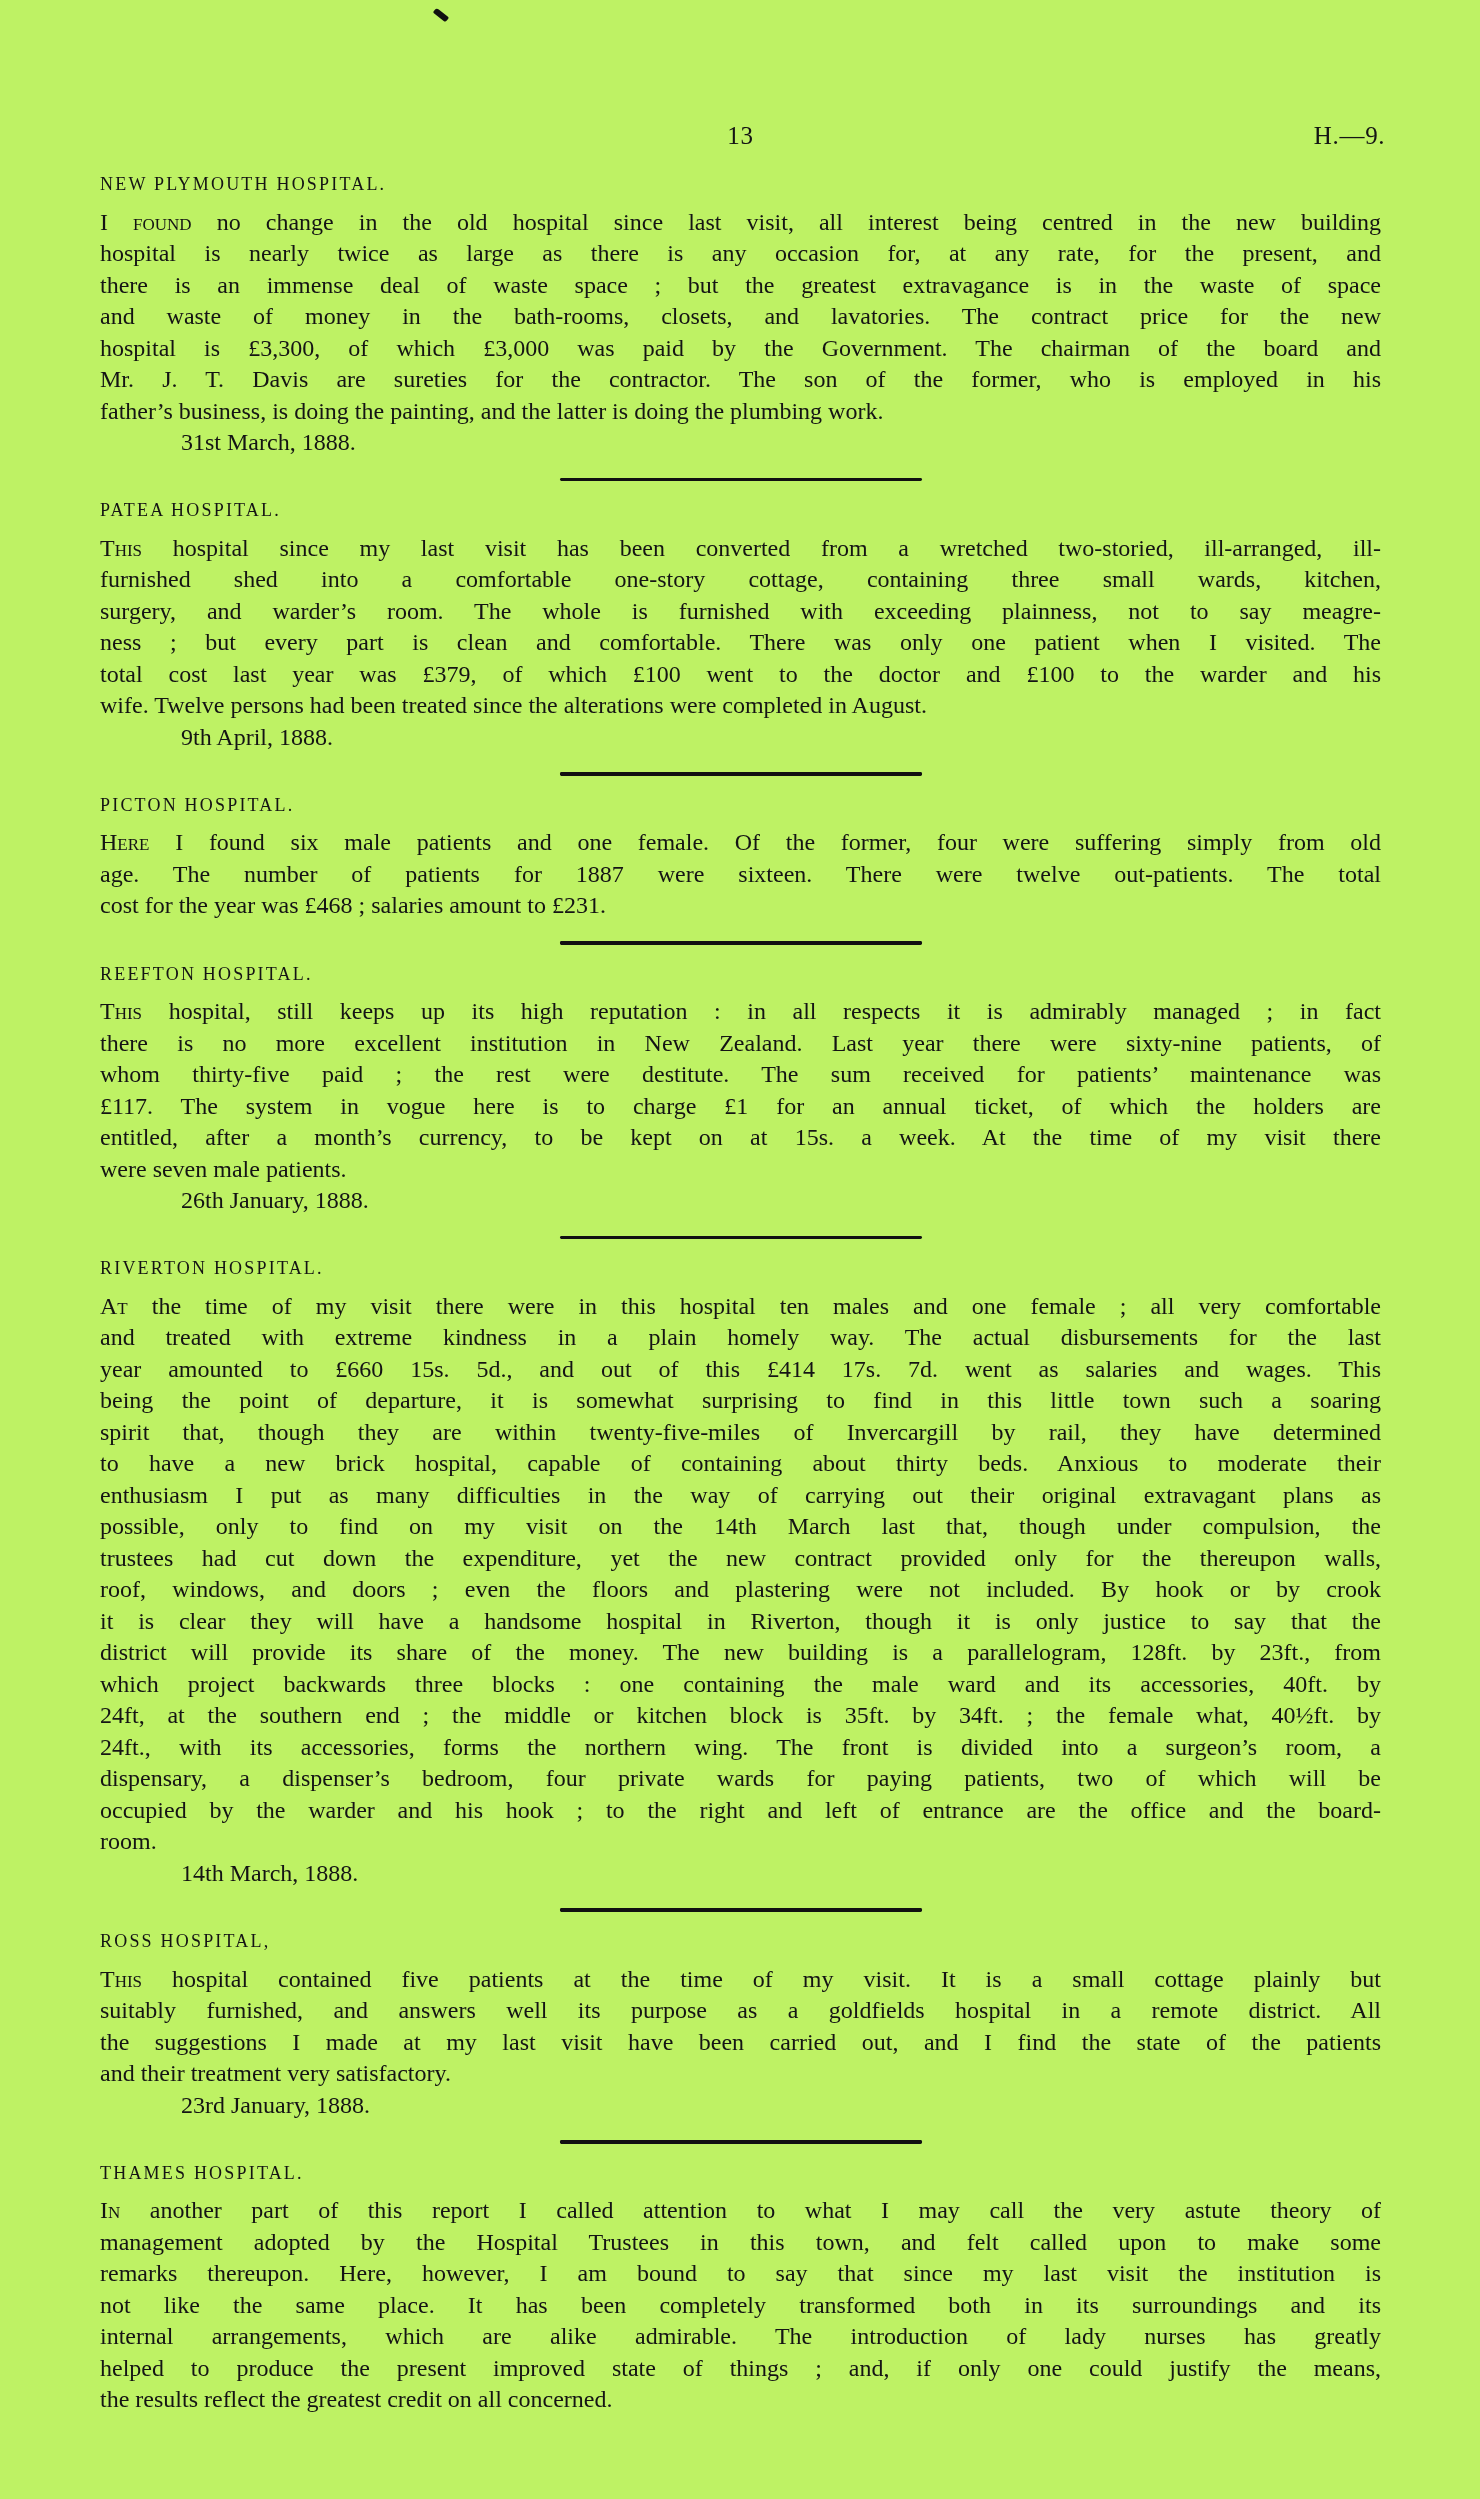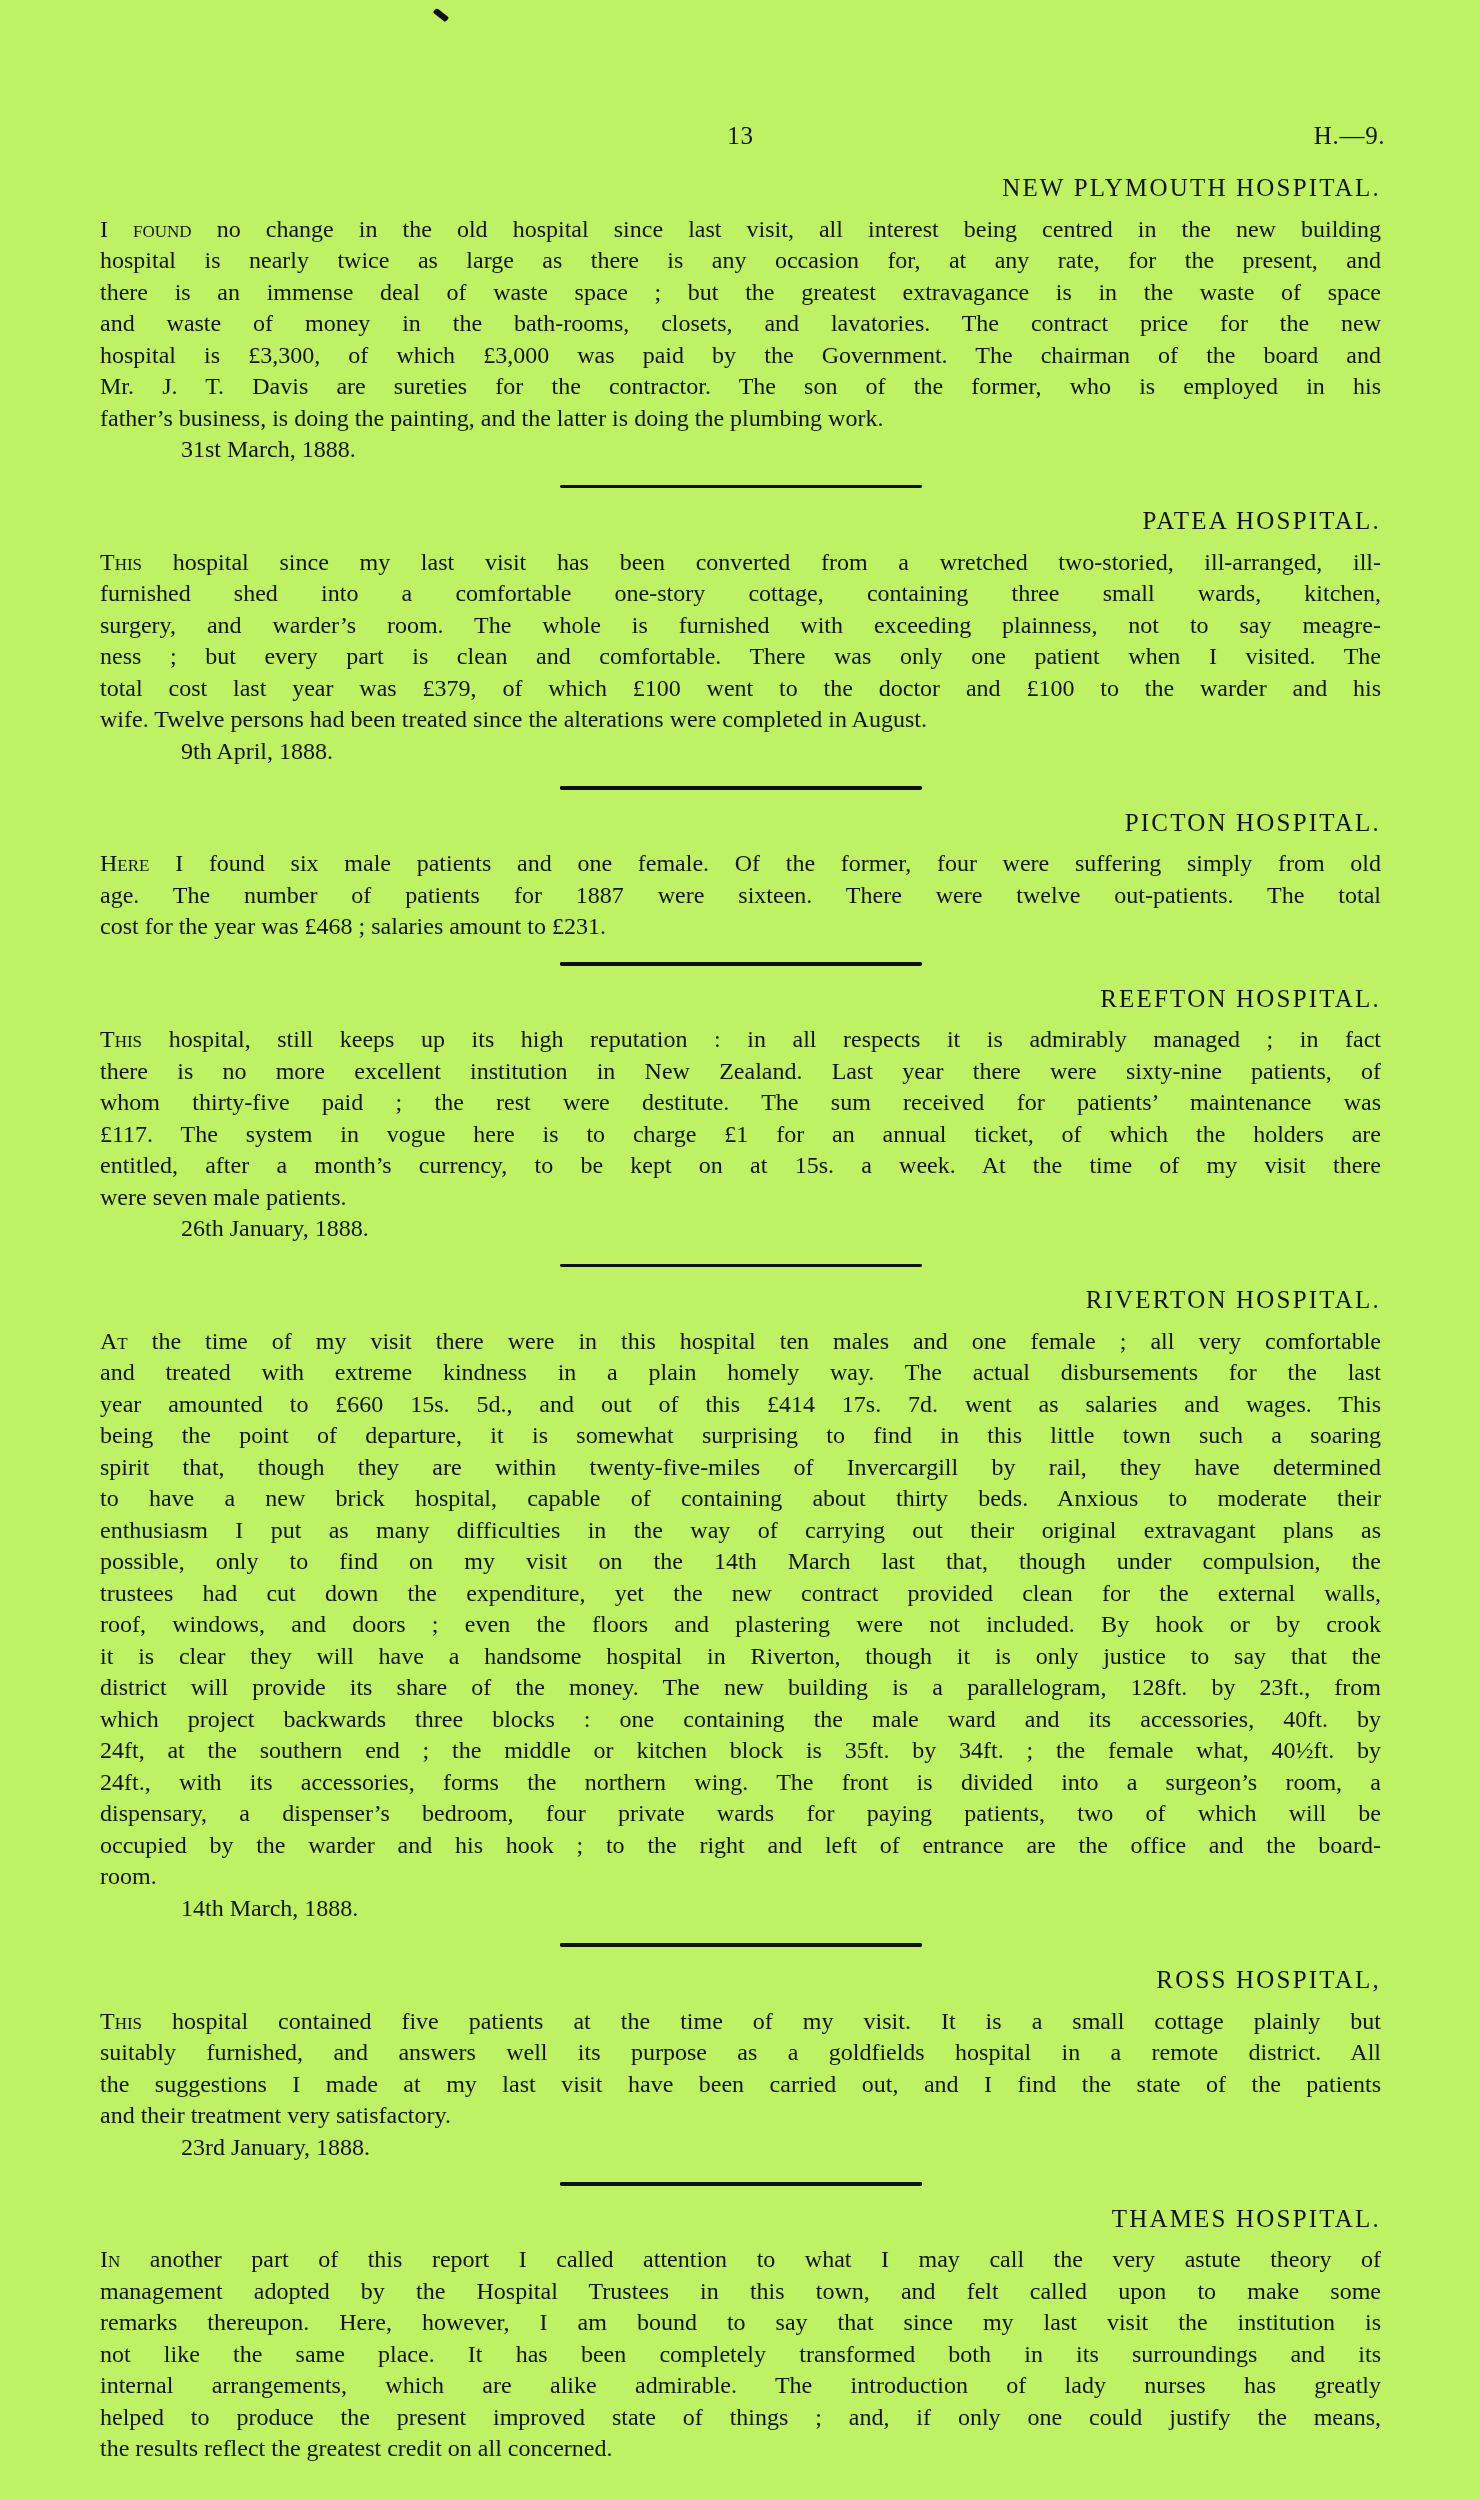--- a/index.html
+++ b/index.html
@@ -40,23 +40,23 @@
     left: 433px;
     top: 11.6px;
     width: 16px;
     height: 5.8px;
     background: #111;
     border-radius: 2.9px 1.4px 2.2px 1.4px;
     transform: rotate(38deg);
   }
   h2.heading {
     margin: 19px 0 11.6px 0;
-    font-size: 25px;
+    font-size: 18px;
     font-weight: 400;
-    text-align: right;
+    text-align: left;
     letter-spacing: 2.2px;
   }
   .para { font-size: 24px; }
   .pline {
     line-height: 31.5px;
     text-align: justify;
     text-align-last: justify;
     white-space: nowrap;
     overflow: hidden;
   }
@@ -148,21 +148,21 @@
       <h2 class="heading">RIVERTON HOSPITAL.</h2>
       <div class="para">
           <div class="pline"><span class="lead">At</span> the time of my visit there were in this hospital ten males and one female ; all very comfortable</div>
           <div class="pline">and treated with extreme kindness in a plain homely way.  The actual disbursements for the last</div>
           <div class="pline">year amounted to £660 15s. 5d., and out of this £414 17s. 7d. went as salaries and wages.  This</div>
           <div class="pline">being the point of departure, it is somewhat surprising to find in this little town such a soaring</div>
           <div class="pline">spirit that, though they are within twenty-five-miles of Invercargill by rail, they have determined</div>
           <div class="pline">to have a new brick hospital, capable of containing about thirty beds.  Anxious to moderate their</div>
           <div class="pline">enthusiasm I put as many difficulties in the way of carrying out their original extravagant plans as</div>
           <div class="pline">possible, only to find on my visit on the 14th March last that, though under compulsion, the</div>
-          <div class="pline">trustees had cut down the expenditure, yet the new contract provided clean for the external walls,</div>
+          <div class="pline">trustees had cut down the expenditure, yet the new contract provided only for the thereupon walls,</div>
           <div class="pline">roof, windows, and doors ; even the floors and plastering were not included.  By hook or by crook</div>
           <div class="pline">it is clear they will have a handsome hospital in Riverton, though it is only justice to say that the</div>
           <div class="pline">district will provide its share of the money.  The new building is a parallelogram, 128ft. by 23ft., from</div>
           <div class="pline">which project backwards three blocks : one containing the male ward and its accessories, 40ft. by</div>
           <div class="pline">24ft, at the southern end ; the middle or kitchen block is 35ft. by 34ft. ; the female what, 40½ft. by</div>
           <div class="pline">24ft., with its accessories, forms the northern wing.  The front is divided into a surgeon’s room, a</div>
           <div class="pline">dispensary, a dispenser’s bedroom, four private wards for paying patients, two of which will be</div>
           <div class="pline">occupied by the warder and his hook ; to the right and left of entrance are the office and the board-</div>
           <div class="pline last">room.</div>
         </div>

